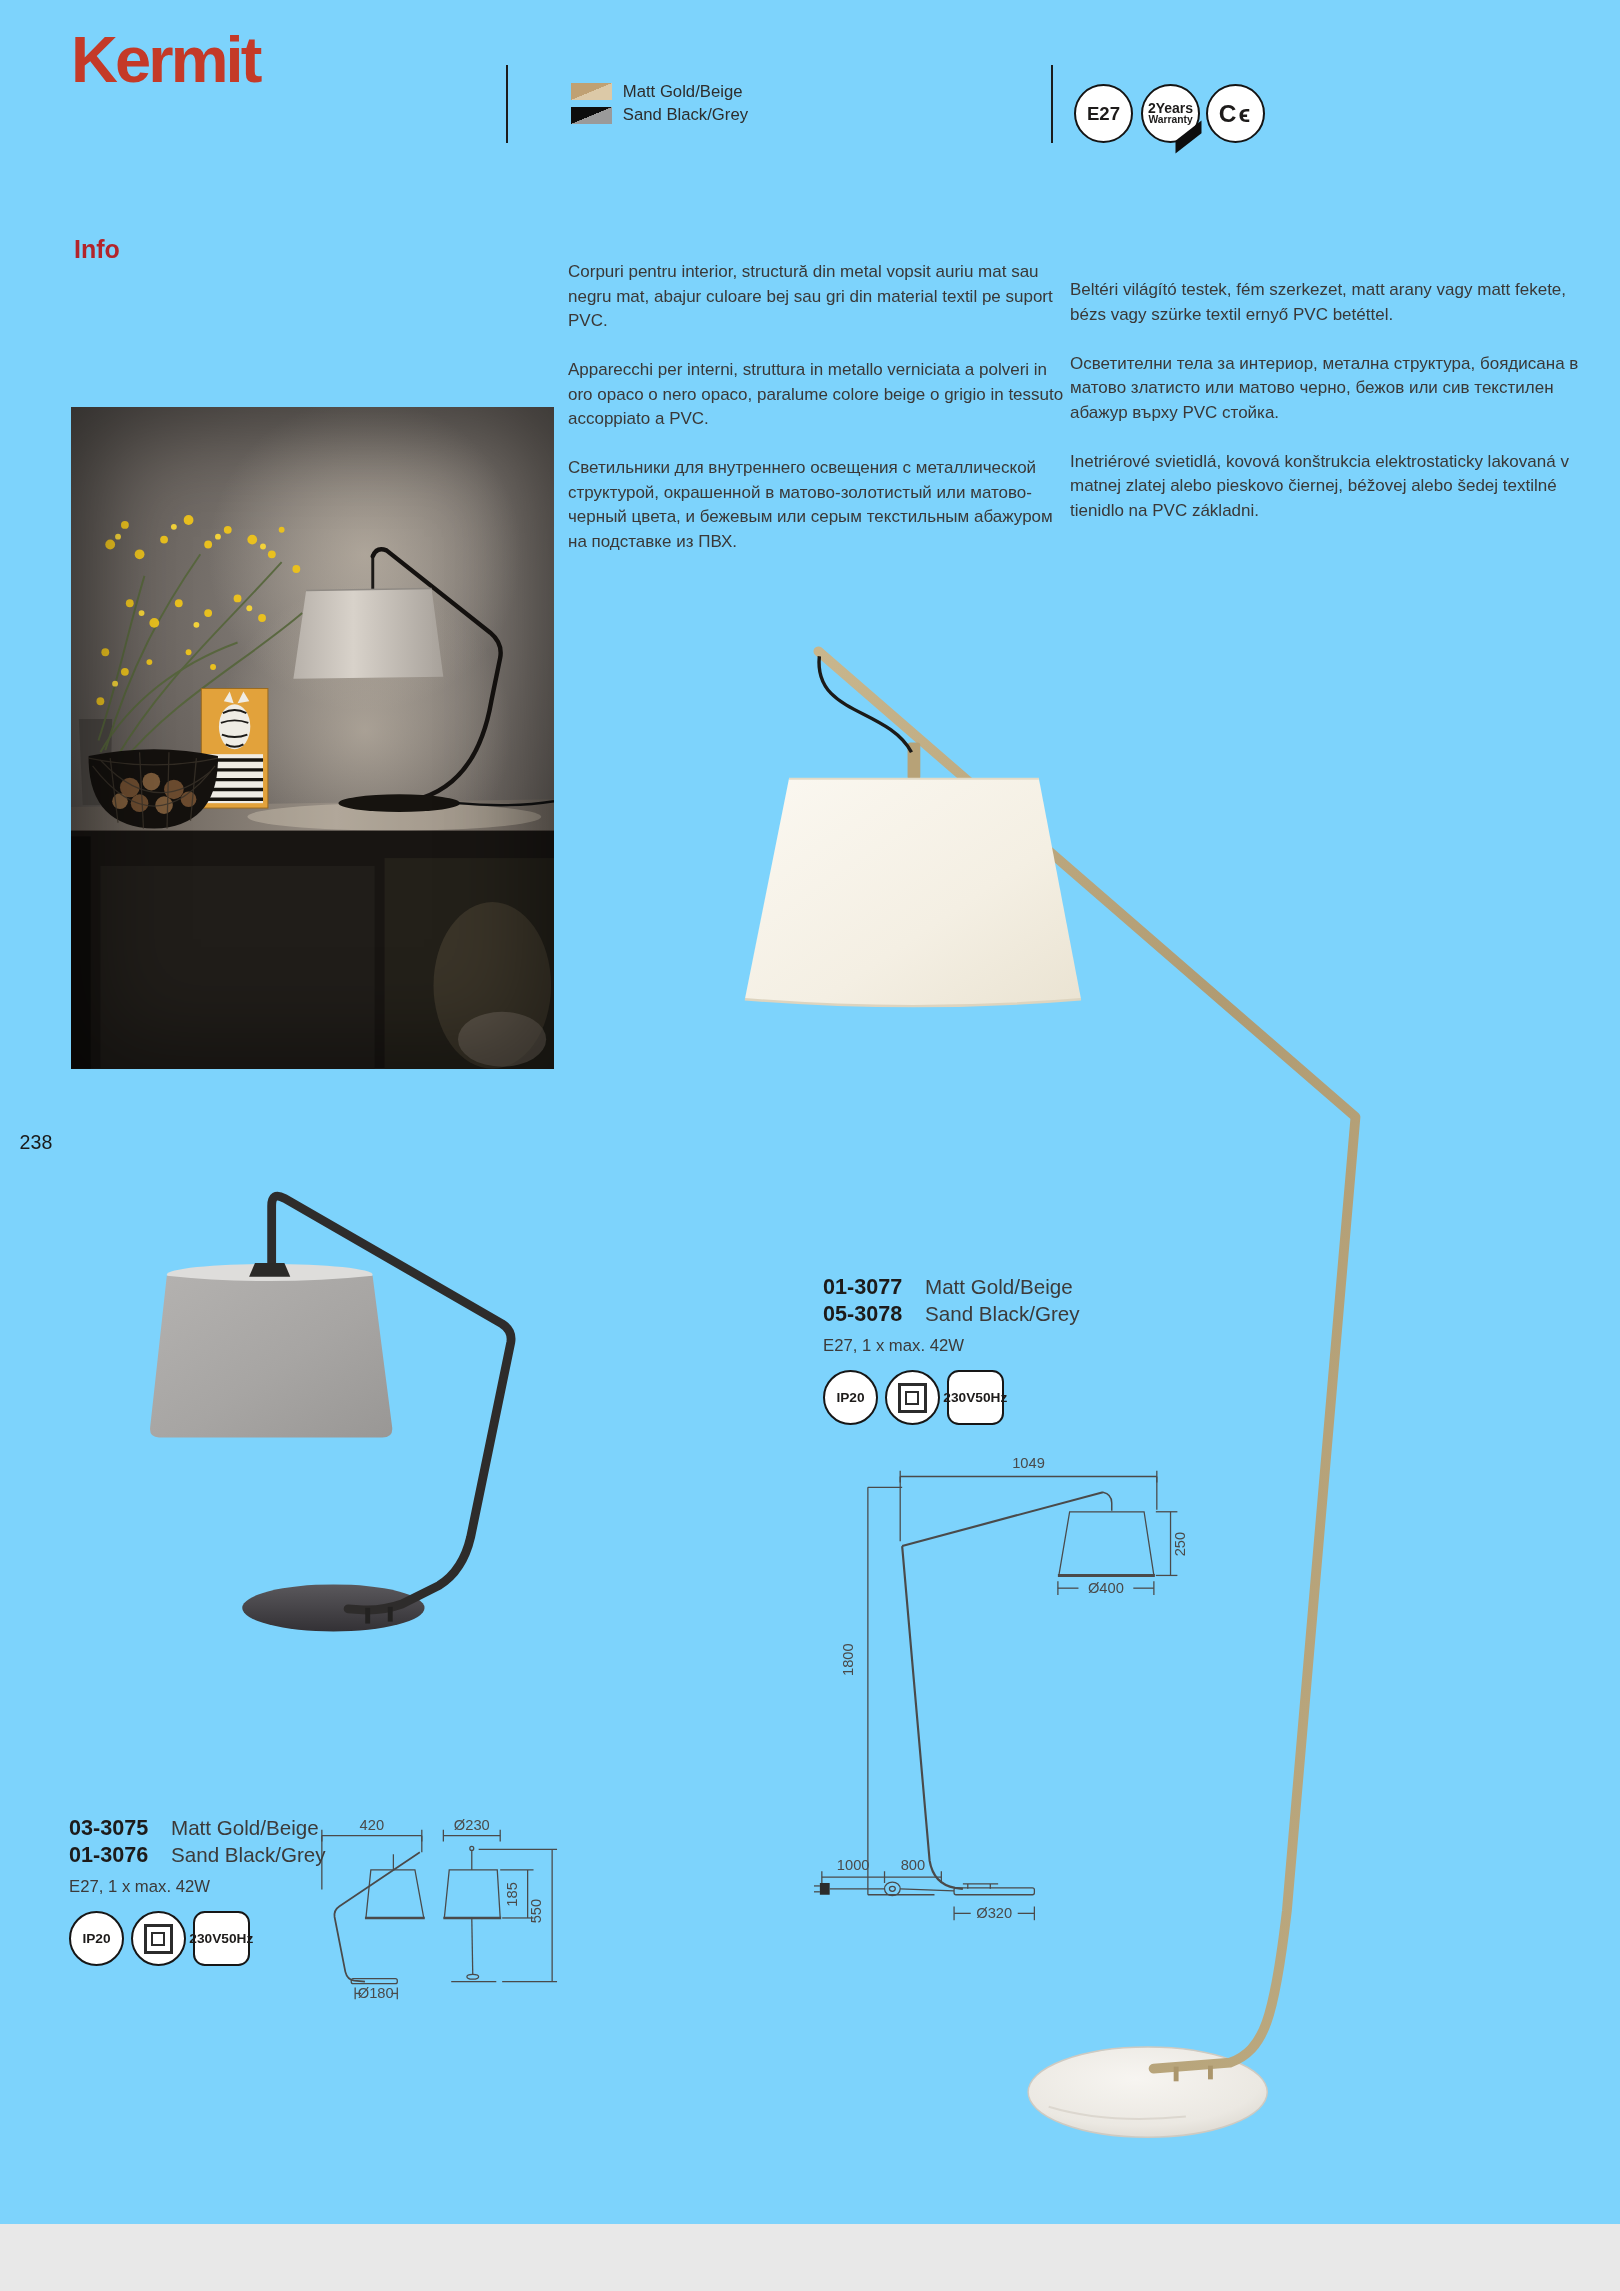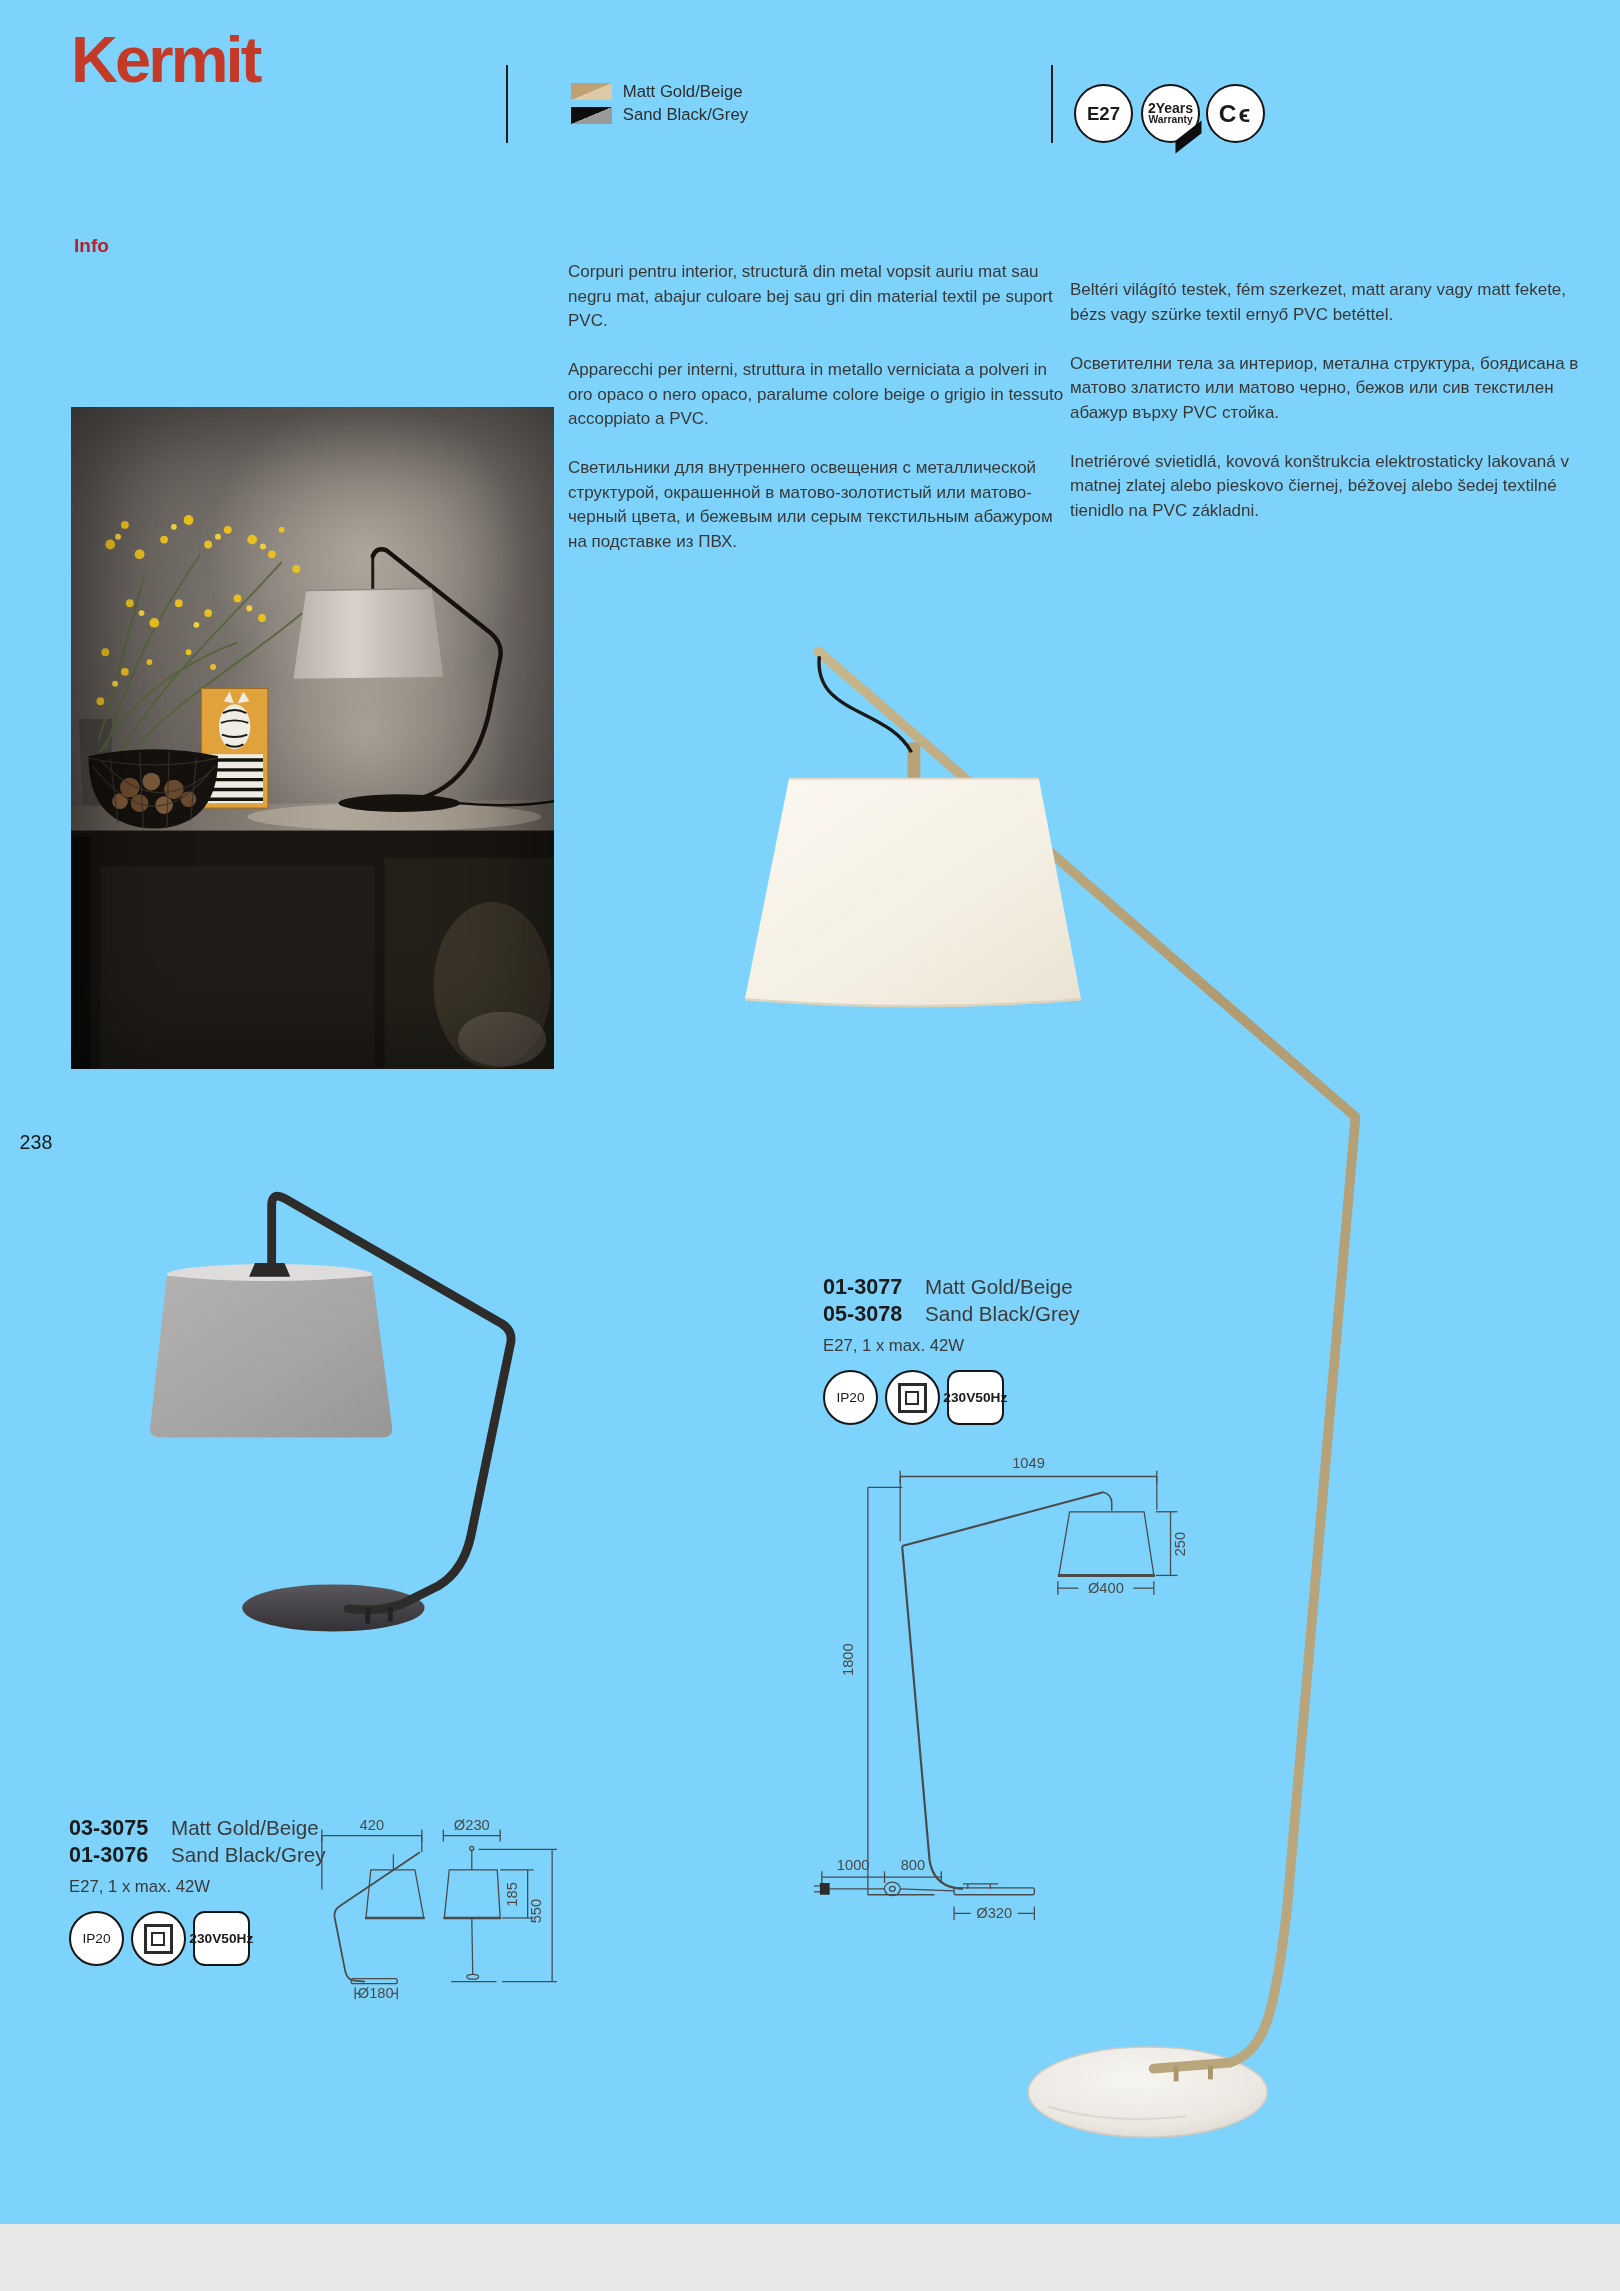--- a/index.html
+++ b/index.html
@@ -18,34 +18,34 @@
   .badge{width:55px;height:55px;border:2.5px solid #141414;border-radius:50%;
          display:flex;flex-direction:column;align-items:center;justify-content:center;background:#fff;}
   .badge .b1{font-size:18.6px;font-weight:800;}
   .badge .w1{font-size:14px;font-weight:800;line-height:1.05;}
   .badge .w2{font-size:10.3px;font-weight:700;line-height:1.05;}
   .badge .ce{font-size:24.5px;font-weight:700;letter-spacing:2px;}
   .swoosh{position:absolute;right:-6.9px;bottom:-1px;width:33px;height:9.8px;background:#0e0e0e;
           transform:rotate(-38deg) skewX(-38deg);}
 
   
-  .info-h{font-size:19px;font-weight:700;color:#b3242a;}
+  .info-h{font-size:25px;font-weight:700;color:#b3242a;}
   .info-en{width:510px;font-size:20px;font-weight:700;line-height:28px;color:#1d1b1a;}
   .col{font-size:17px;line-height:24.5px;color:#3a3837;}
   .col p{margin:0 0 24.5px 0;}
 
   
   .code-row{display:flex;align-items:baseline;height:26.5px;}
   .code{font-size:21.6px;font-weight:800;color:#1d1b1a;width:102px;}
   .finish-txt{font-size:20.6px;font-weight:400;color:#3c3a39;}
   .spec-line{font-size:16.7px;color:#3c3a39;margin-top:8.8px;}
   .icons{display:flex;gap:6.9px;margin-top:14.7px;align-items:center;}
   .ic-circle{width:51px;height:51px;border:2.9px solid #161616;border-radius:50%;
              display:flex;align-items:center;justify-content:center;background:#fff;}
-  .ic-ip{font-size:13.7px;font-weight:400;}
+  .ic-ip{font-size:13.7px;font-weight:700;}
   .sq-out{width:23.5px;height:23.5px;border:3.4px solid #2b2b2b;display:flex;align-items:center;justify-content:center;}
   .sq-in{width:9.8px;height:9.8px;border:2.9px solid #2b2b2b;}
   .ic-box{width:53px;height:51px;border:2.9px solid #161616;border-radius:11.8px;background:#fff;
           display:flex;flex-direction:row;align-items:center;justify-content:center;text-align:right;}
   .ic-box span{font-size:13.7px;font-weight:700;line-height:1.15;}
 
   .pagenum{font-size:19.6px;color:#1a1a1a;}
   .footer{font-size:23.5px;font-weight:800;color:#c4242c;letter-spacing:0.2px;}
 
   

